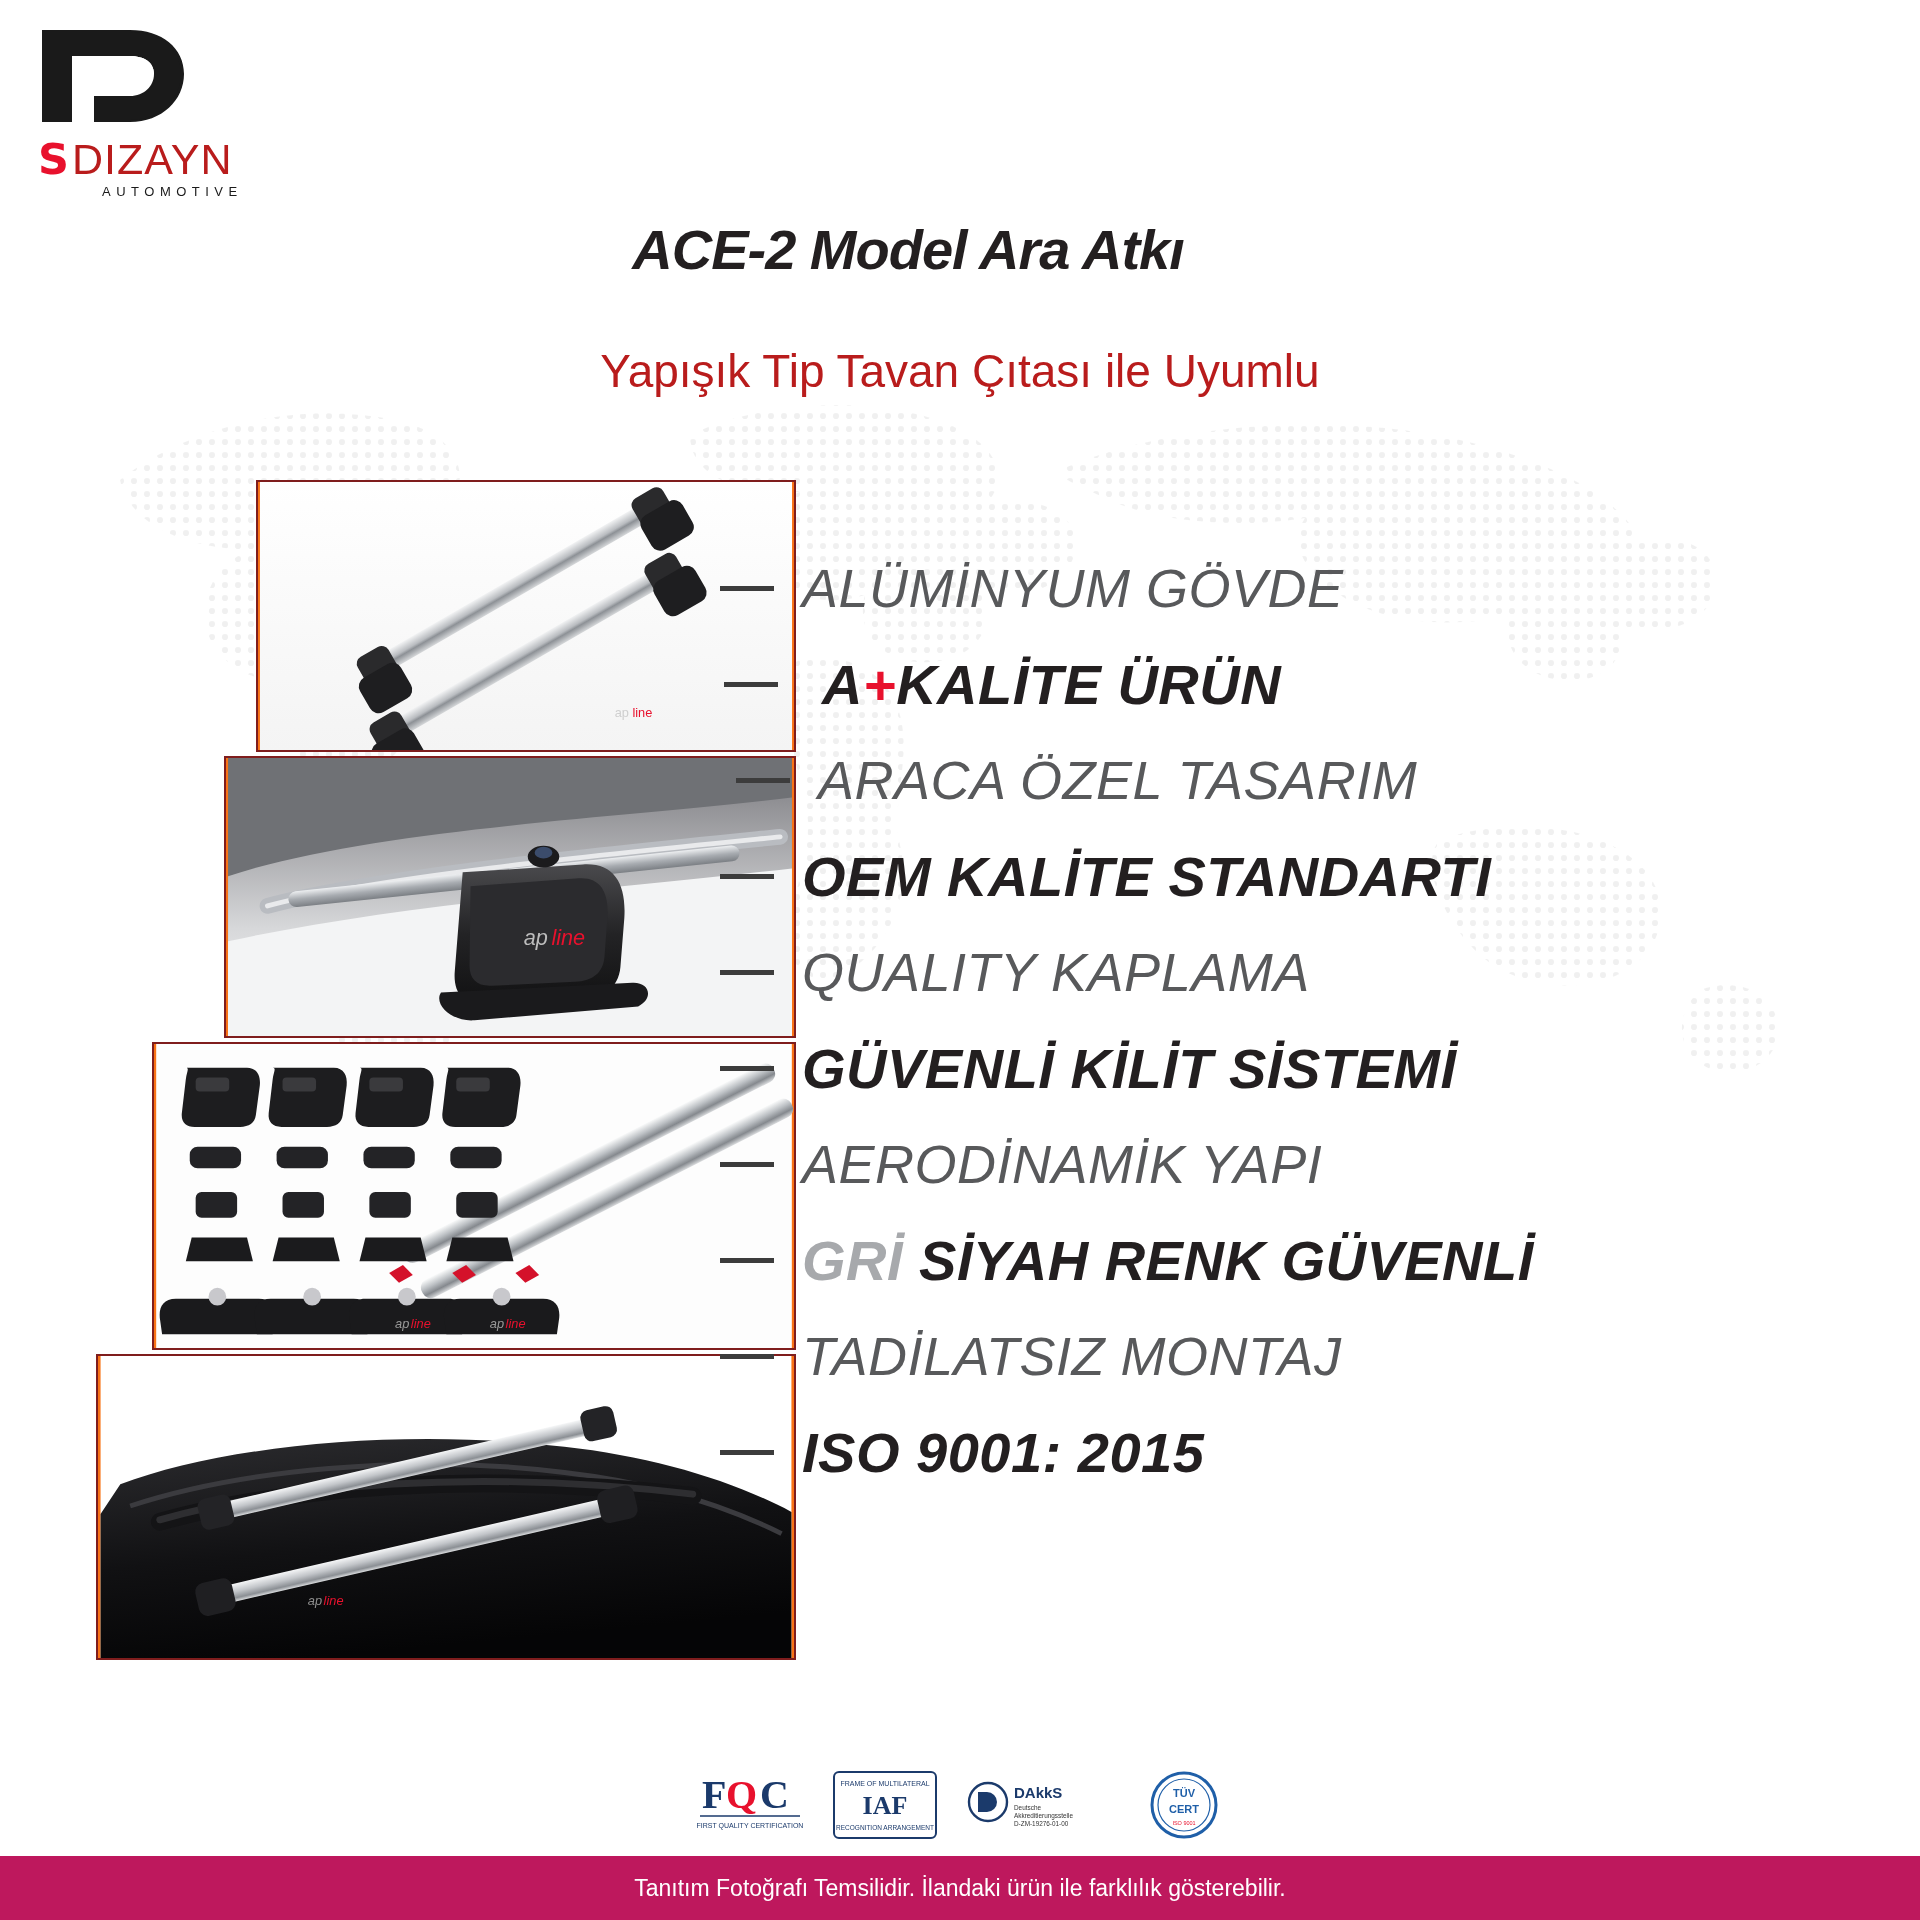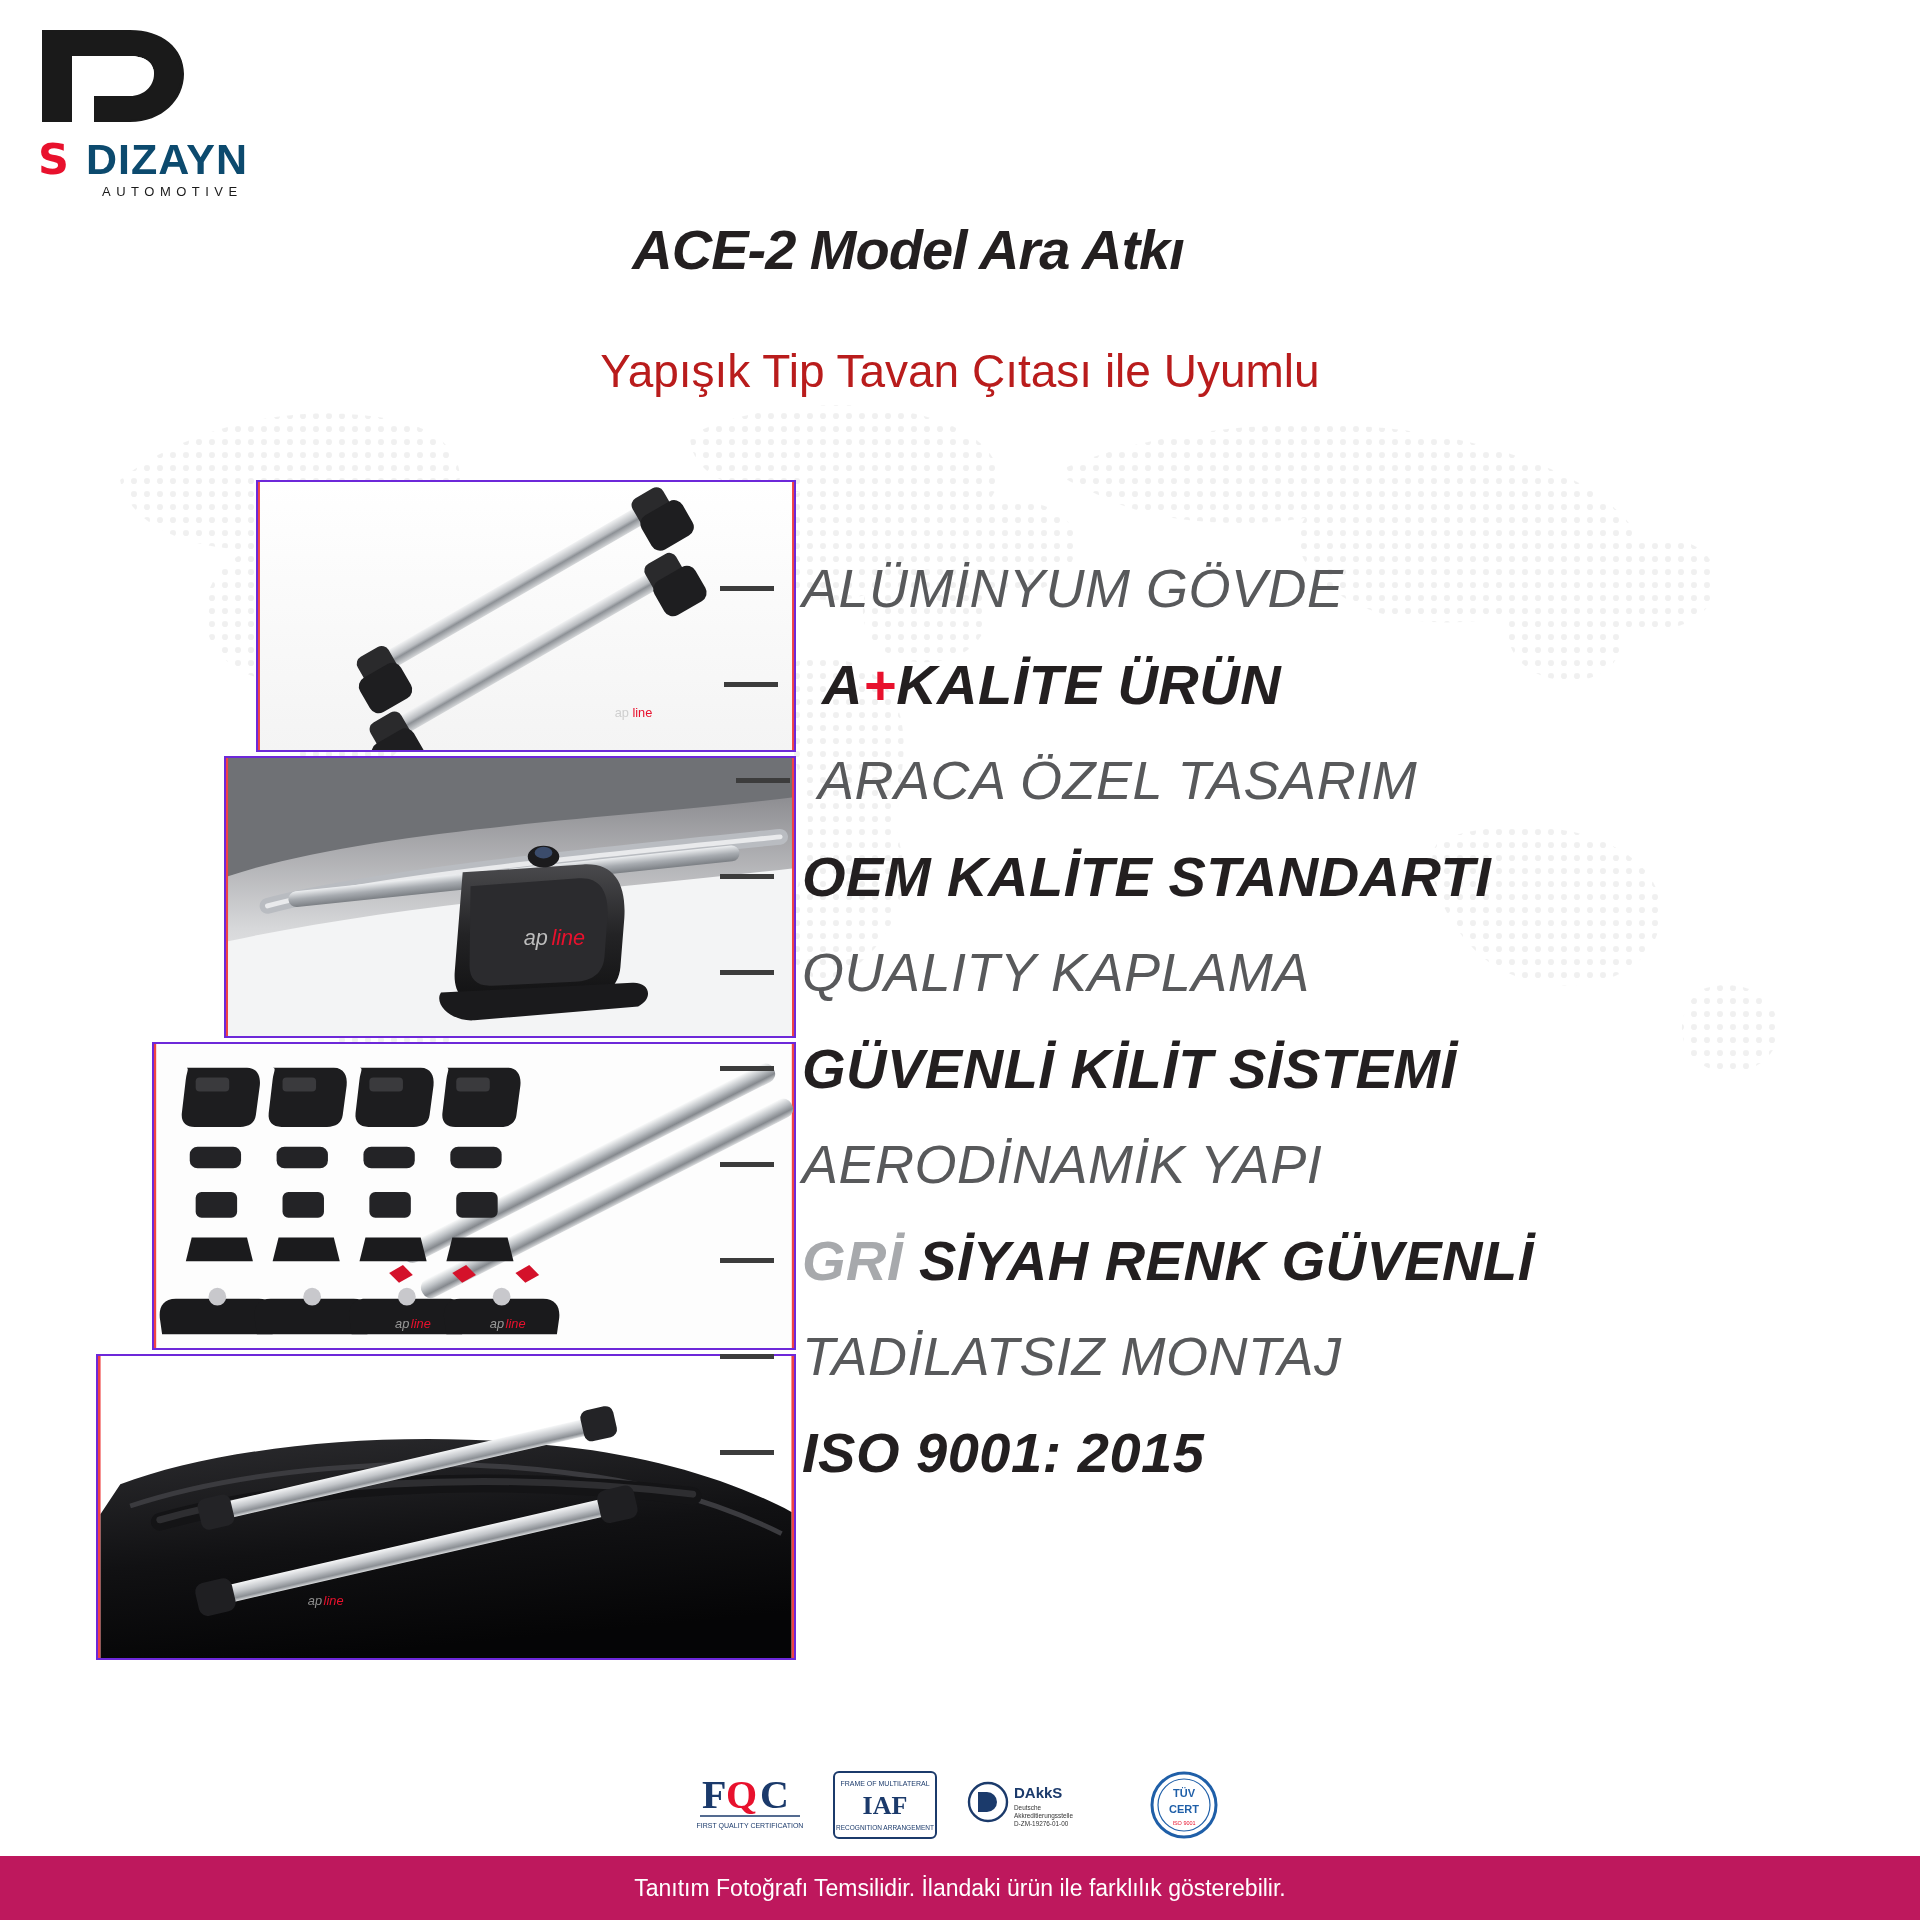--- a/index.html
+++ b/index.html
@@ -46,24 +46,24 @@
   }
   .logo-s {
     font-size: 43px;
     font-weight: bold;
     color: #e8112d;
     letter-spacing: -1px;
     font-family: "DejaVu Sans", sans-serif;
   }
   .logo-dizayn {
     font-size: 43px;
-    font-weight: bold;
-    color: #0c4a6e;
+    font-weight: normal;
+    color: #b91c1c;
     letter-spacing: 1px;
-    margin-left: 18px;
+    margin-left: 4px;
     font-family: "Liberation Sans", sans-serif;
   }
   .logo-sub {
     position: absolute;
     left: 68px; top: 158px;
     font-size: 13px;
     letter-spacing: 5.5px;
     color: #1a1a1a;
     font-family: "Liberation Sans", sans-serif;
   }
@@ -93,23 +93,23 @@
 
   
   .photos {
     position: absolute;
     left: 96px; top: 480px;
     width: 700px;
     height: 1180px;
   }
   .photo {
     position: absolute;
-    border: 2px solid #6d28d9;
+    border: 2px solid #7f1d1d;
     overflow: hidden;
-    background: #ef4444;
+    background: #f97316;
   }
   .p1 { left: 160px; top: 0px;   width: 540px; height: 272px; }
   .p2 { left: 128px; top: 276px; width: 572px; height: 282px; }
   .p3 { left: 56px;  top: 562px; width: 644px; height: 308px; }
   .p4 { left: 0px;   top: 874px; width: 700px; height: 306px; }
 
   
   .features {
     position: absolute;
     left: 720px; top: 540px;

